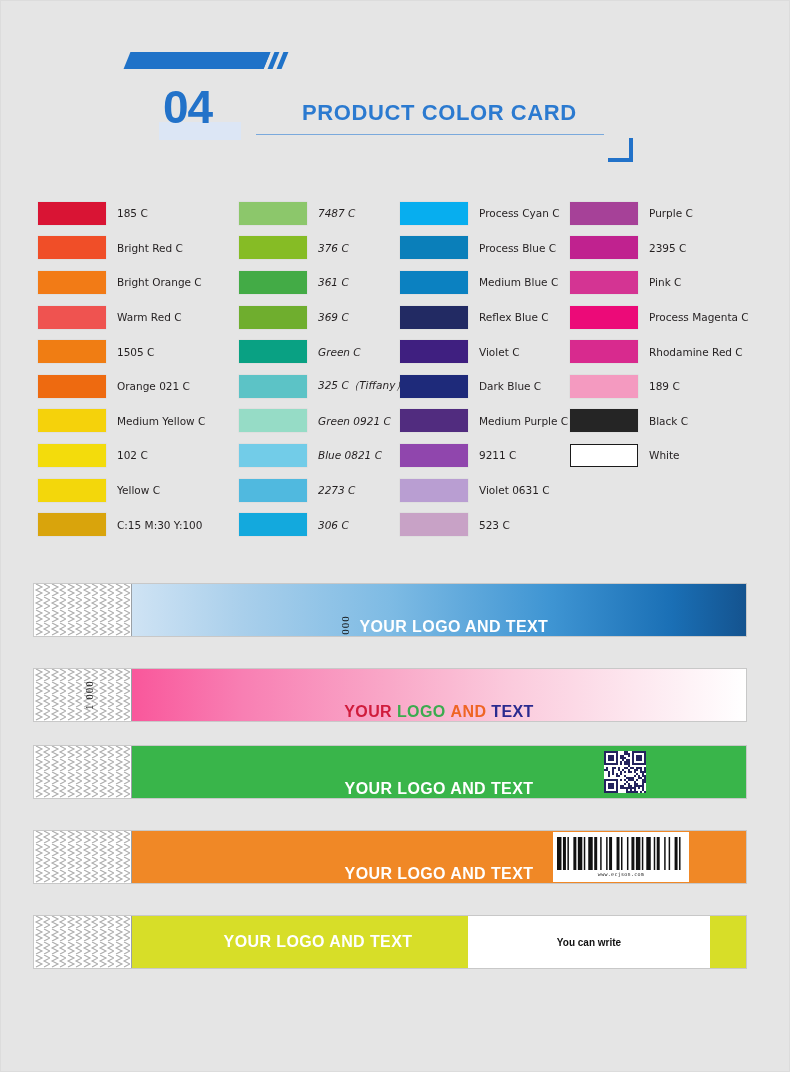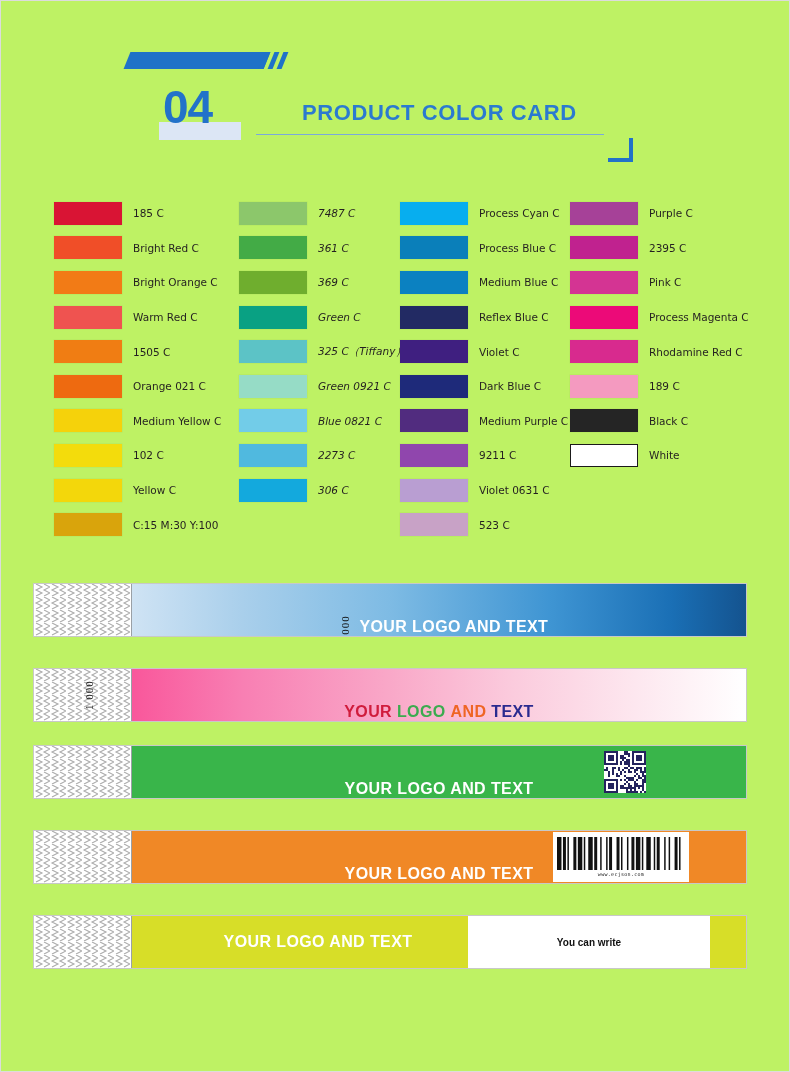--- a/index.html
+++ b/index.html
@@ -1,21 +1,21 @@
 <!DOCTYPE html>
 <html><head>
 <meta charset="utf-8">
 <style>
   html,body{margin:0;padding:0;}
   body{
     width:790px;height:1072px;background:#ffffff;
     font-family:"Liberation Sans", sans-serif;
     position:relative;overflow:hidden;
   }
-  .page{position:relative;width:790px;height:1072px;background:#bef264;}
+  .page{position:relative;width:790px;height:1072px;background:#e5e5e5;}
   .page-border{position:absolute;left:0;top:0;right:0;bottom:0;border:1px solid #dcdcdc;box-sizing:border-box;pointer-events:none;}
 
   
   .header{position:absolute;left:0;top:0;width:790px;height:180px;}
   .accent-bar{
     position:absolute;left:127px;top:52px;width:140px;height:17px;
     background:#1f72c8;
     transform:skewX(-22deg);
   }
   .slash{position:absolute;top:52px;width:5px;height:17px;background:#1f72c8;transform:skewX(-22deg);}
@@ -34,21 +34,21 @@
     position:absolute;left:302px;top:100px;
     font-size:22px;font-weight:700;color:#2b7ad0;letter-spacing:.6px;
   }
   .title-rule{position:absolute;left:256px;top:134px;width:348px;height:1px;background:#7aa9dc;}
   .corner-v{position:absolute;left:629px;top:138px;width:4px;height:24px;background:#2272c9;}
   .corner-h{position:absolute;left:608px;top:158px;width:25px;height:4px;background:#2272c9;}
 
   
   .swatch-grid{position:absolute;left:0;top:196px;width:790px;height:350px;}
   .swatch-col{position:absolute;top:0;width:190px;}
-  .swatch-col.c0{left:54px;}
+  .swatch-col.c0{left:38px;}
   .swatch-col.c1{left:239px;font-style:italic;}
   .swatch-col.c2{left:400px;}
   .swatch-col.c3{left:570px;}
   .swatch-row{height:34.6px;display:flex;align-items:center;}
   .chip{
     width:68px;height:23px;flex:0 0 68px;
     box-shadow:0 0 0 0.5px rgba(0,0,0,0.05);
   }
   .chip.outlined{box-shadow:none;border:1.5px solid #1a1a1a;box-sizing:border-box;}
   .chip-label{
@@ -191,20 +191,24 @@
         </div>
         <div class="swatch-row">
           <div class="chip" style="background: rgb(217, 164, 12);"></div>
           <div class="chip-label">C:15 M:30 Y:100</div>
         </div>
       </div>
       <div class="swatch-col c1">
         <div class="swatch-row">
           <div class="chip" style="background: rgb(140, 199, 107);"></div>
           <div class="chip-label">7487 C</div>
+        </div>
+        <div class="swatch-row">
+          <div class="chip" style="background: rgb(134, 188, 37);"></div>
+          <div class="chip-label">376 C</div>
         </div>
         <div class="swatch-row">
           <div class="chip" style="background: rgb(67, 171, 70);"></div>
           <div class="chip-label">361 C</div>
         </div>
         <div class="swatch-row">
           <div class="chip" style="background: rgb(111, 174, 46);"></div>
           <div class="chip-label">369 C</div>
         </div>
         <div class="swatch-row">

